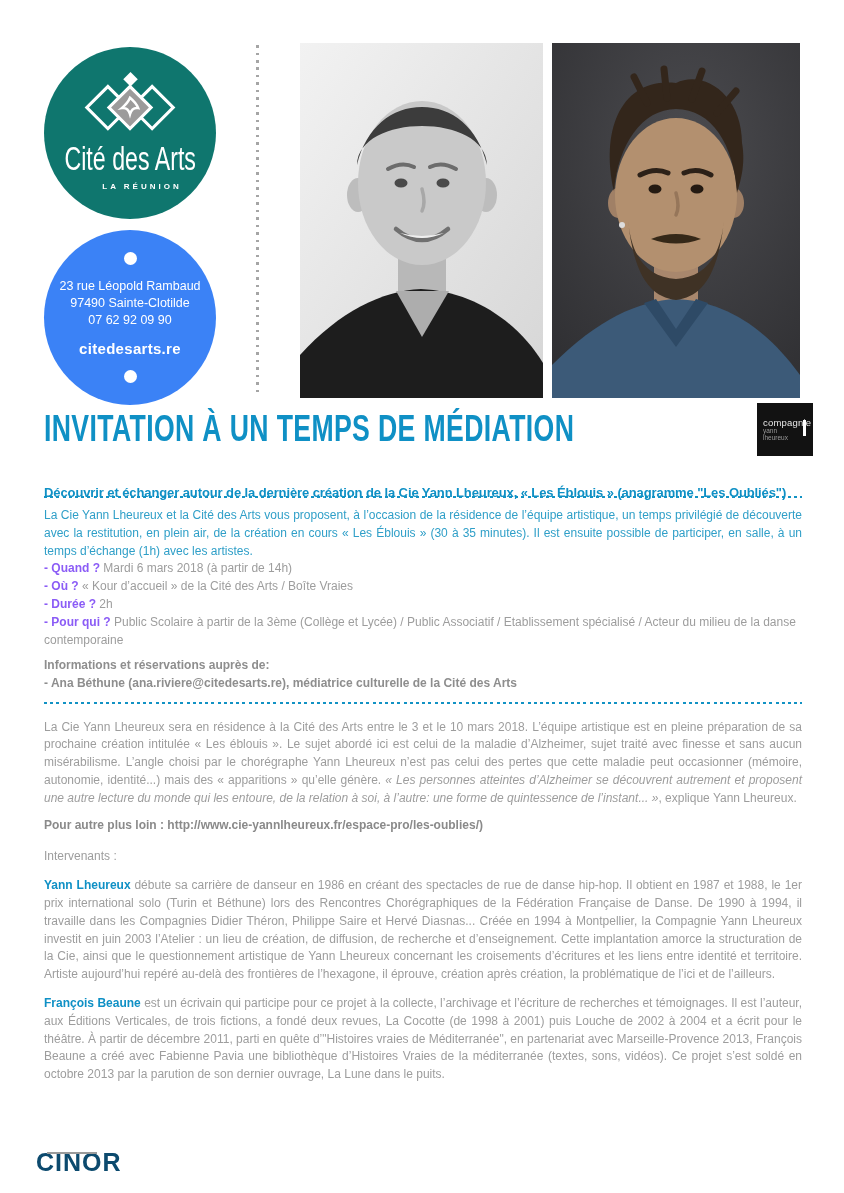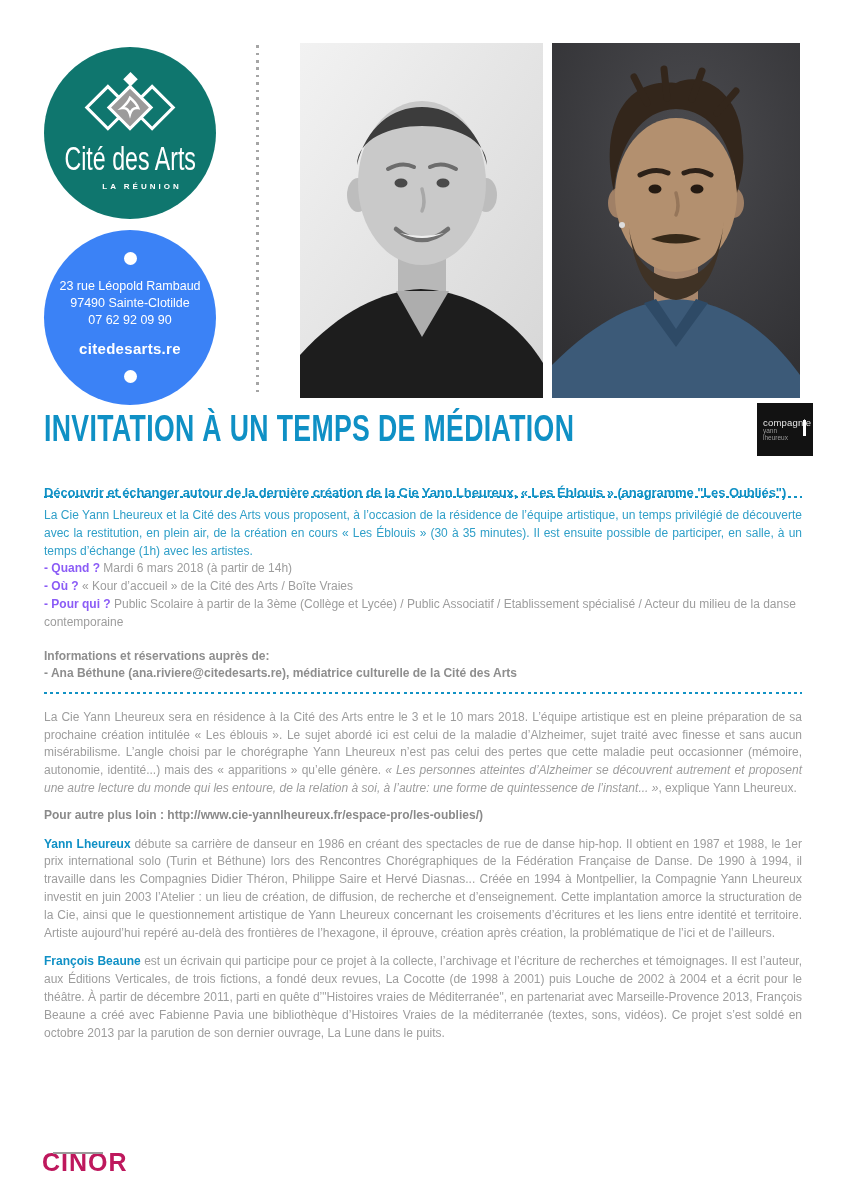--- a/index.html
+++ b/index.html
@@ -77,36 +77,36 @@
   
   .content { position:absolute; left:44px; top:507px; width:758px; }
   .content, .content p, .content div { font-size:12px; line-height:17.8px; }
 
   .intro { color:#2f9fc8; text-align:justify; }
 
   .bullets { color:#9d9d9d; }
   .bullet-line { text-align:left; }
   .b-label { font-weight:700; color:#8b5cf6; }
 
-  .info-block { margin-top:16px; color:#8e8e8e; font-weight:700; }
+  .info-block { margin-top:8px; color:#8e8e8e; font-weight:700; }
   .dash2 { margin-top:9px; }
 
   .residency { margin-top:15px; color:#9d9d9d; text-align:justify; }
   .seg-italic { font-style:italic; }
   .seg-name { color:#0f90c5; font-weight:700; }
 
   .more-info { margin-top:9px; color:#8a8a8a; font-weight:700; }
   .more-info a, .email { color:inherit; text-decoration:none; }
   .intervenants { margin-top:14px; color:#9d9d9d; }
   .bio { margin-top:11px; color:#9d9d9d; text-align:justify; }
 
   
   .cinor {
     position:absolute; left:36px; top:1148px;
-    color:#be185d; font-weight:700; font-size:25px; letter-spacing:1px;margin-left:6px;
+    color:#0c4a6e; font-weight:700; font-size:25px; letter-spacing:1px;
   }
   .cinor::after {
     content:""; position:absolute; left:11px; top:4px; width:50px; height:2px; background:#9b9b9b;
   }
 </style>
 </head>
 <body>
 
 <div class="page">
 
@@ -204,39 +204,43 @@
     <p class="intro">La Cie Yann Lheureux et la Cité des Arts vous proposent, à l’occasion de la résidence de l’équipe artistique, un temps privilégié de découverte avec la restitution, en plein air, de la création en cours « Les Éblouis » (30 à 35 minutes). Il est ensuite possible de participer, en salle, à un temps d’échange (1h) avec les artistes.</p>
 
     <div class="bullets">
       <div class="bullet-line">
         <span class="b-label">- Quand ?</span><span> Mardi 6 mars 2018 (à partir de 14h)</span>
       </div>
       <div class="bullet-line">
         <span class="b-label">- Où ?</span><span> « Kour d’accueil » de la Cité des Arts / Boîte Vraies</span>
       </div>
       <div class="bullet-line">
+        <span class="b-label">- Durée ?</span><span> 2h</span>
+      </div>
+      <div class="bullet-line">
         <span class="b-label">- Pour qui ?</span><span>  Public Scolaire à partir de la 3ème (Collège et Lycée) / Public Associatif / Etablissement spécialisé / Acteur du milieu de la danse contemporaine</span>
       </div>
     </div>
 
     <div class="info-block">
       <div>Informations et réservations auprès de:</div>
       <div>
         <span>- Ana Béthune (</span><span class="email">ana.riviere@citedesarts.re</span><span>), médiatrice culturelle de la Cité des Arts</span>
       </div>
     </div>
 
     <div class="dash dash2"></div>
 
     <p class="residency"><span class="seg-normal">La Cie Yann Lheureux sera en résidence à la Cité des Arts entre le 3 et le 10 mars 2018. L’équipe artistique est en pleine préparation de sa prochaine création intitulée « Les éblouis ». Le sujet abordé ici est celui de la maladie d’Alzheimer, sujet traité avec finesse et sans aucun misérabilisme. L’angle choisi par le chorégraphe Yann Lheureux n’est pas celui des pertes que cette maladie peut occasionner (mémoire, autonomie, identité...) mais des « apparitions » qu’elle génère. </span><span class="seg-italic">« Les personnes atteintes d’Alzheimer se découvrent autrement et proposent une autre lecture du monde qui les entoure, de la relation à soi, à l’autre: une forme de quintessence de l’instant... »</span><span class="seg-normal">, explique Yann Lheureux.</span></p>
 
     <p class="more-info">
       <span>Pour autre plus loin : </span><span class="email">http://www.cie-yannlheureux.fr/espace-pro/les-oublies/)</span>
     </p>
 
+    <p class="intervenants">Intervenants :</p>
 
     <p class="bio"><span class="seg-name">Yann Lheureux</span><span class="seg-normal"> débute sa carrière de danseur en 1986 en créant des spectacles de rue de danse hip-hop. Il obtient en 1987 et 1988, le 1er prix international solo (Turin et Béthune) lors des Rencontres Chorégraphiques de la Fédération Française de Danse. De 1990 à 1994, il travaille dans les Compagnies Didier Théron, Philippe Saire et Hervé Diasnas... Créée en 1994 à Montpellier, la Compagnie Yann Lheureux investit en juin 2003 l’Atelier : un lieu de création, de diffusion, de recherche et d’enseignement. Cette implantation amorce la structuration de la Cie, ainsi que le questionnement artistique de Yann Lheureux concernant les croisements d’écritures et les liens entre identité et territoire. Artiste aujourd’hui repéré au-delà des frontières de l’hexagone, il éprouve, création après création, la problématique de l’ici et de l’ailleurs.</span></p>
 
     <p class="bio"><span class="seg-name">François Beaune</span><span class="seg-normal"> est un écrivain qui participe pour ce projet à la collecte, l’archivage et l’écriture de recherches et témoignages. Il est l’auteur, aux Éditions Verticales, de trois fictions, a fondé deux revues, La Cocotte (de 1998 à 2001) puis Louche de 2002 à 2004 et a écrit pour le théâtre. À partir de décembre 2011, parti en quête d’"Histoires vraies de Méditerranée", en partenariat avec Marseille-Provence 2013, François Beaune a créé avec Fabienne Pavia une bibliothèque d’Histoires Vraies de la méditerranée (textes, sons, vidéos). Ce projet s’est soldé en octobre 2013 par la parution de son dernier ouvrage, La Lune dans le puits.</span></p>
 
   </div>
 
   <div class="cinor">CINOR</div>
 
 </div>

